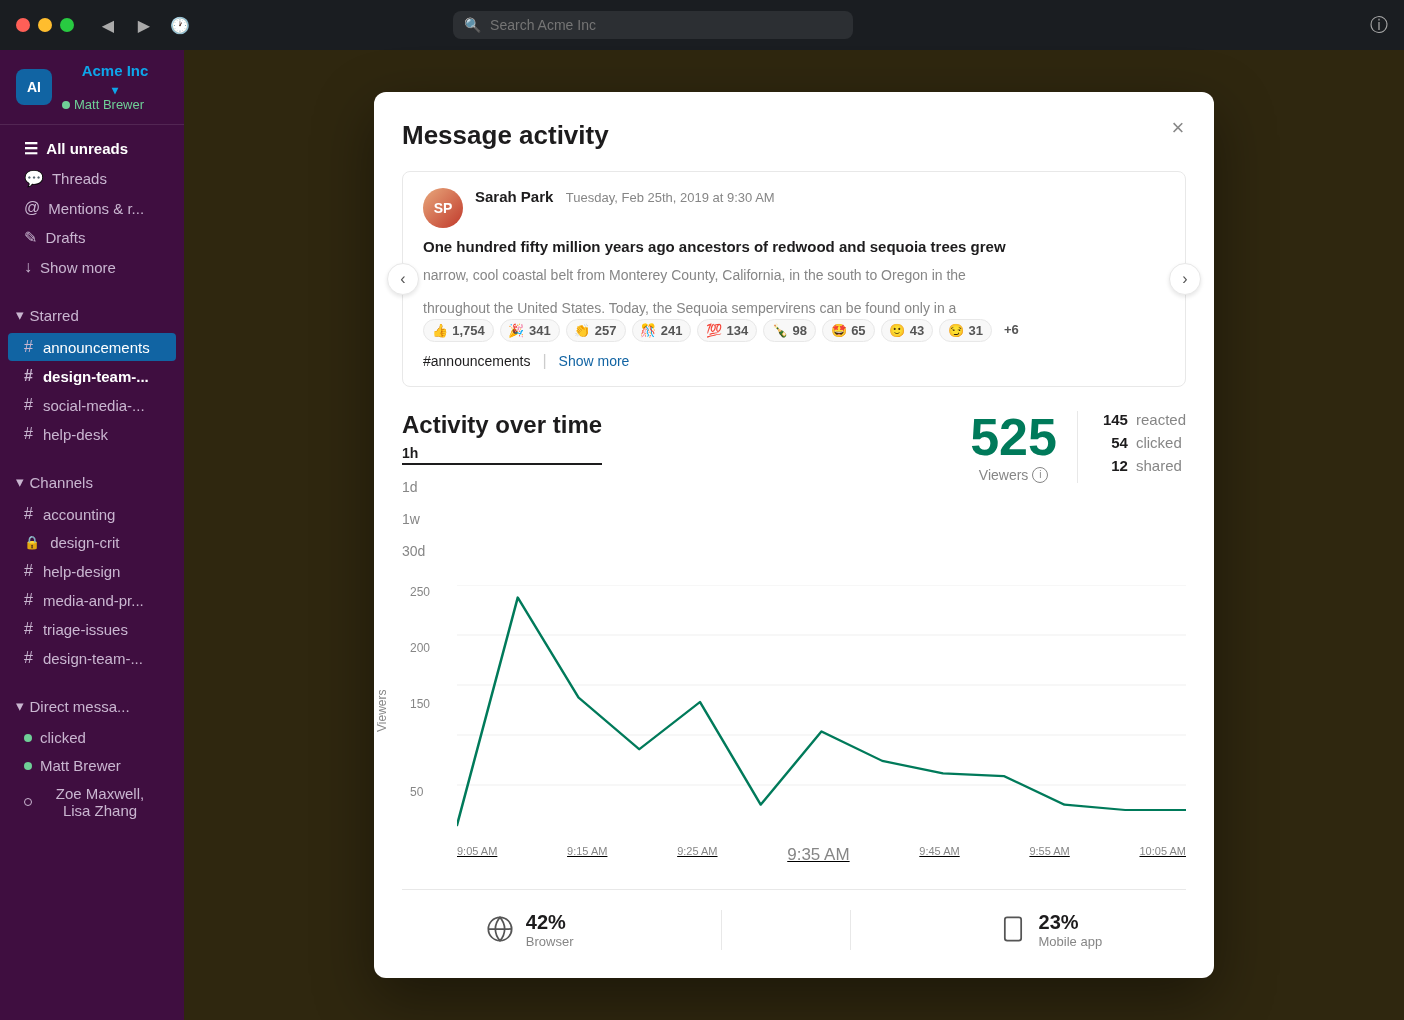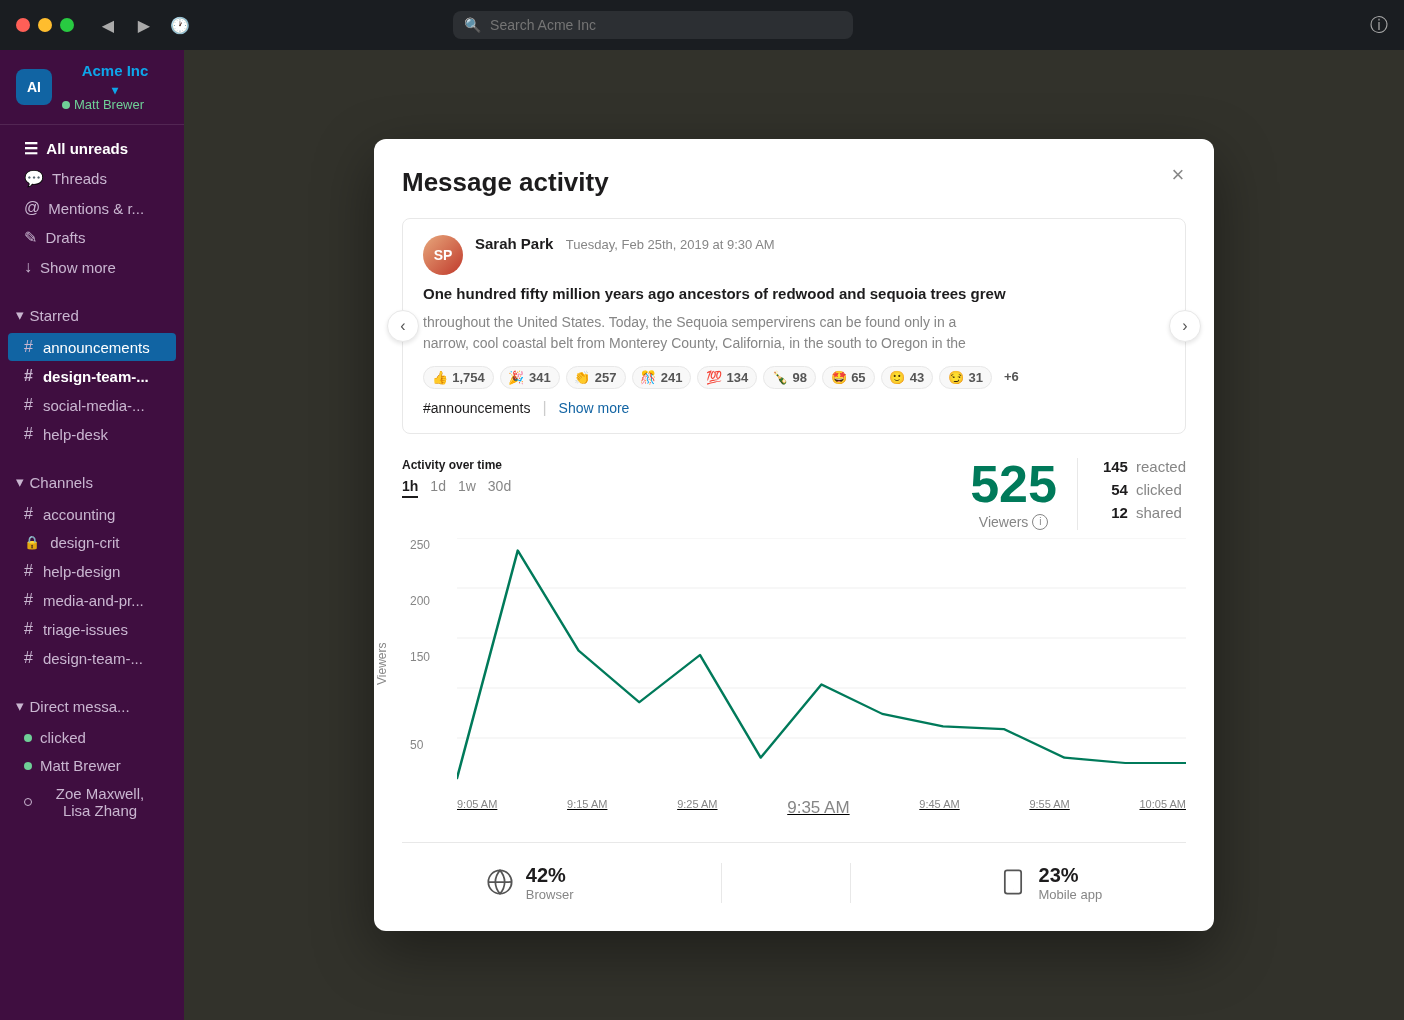--- a/index.html
+++ b/index.html
@@ -33,21 +33,21 @@
     .sidebar-section { padding: 8px 0; }
     .sidebar-item { padding: 5px 16px; display: flex; align-items: center; gap: 8px; color: #c9b6d0; font-size: 15px; cursor: pointer; border-radius: 4px; margin: 1px 8px; }
     .sidebar-item.active { background: #1164A3; color: white; }
     .sidebar-item.bold { font-weight: 700; color: white; }
     .sidebar-icon { font-size: 16px; }
     .sidebar-section-header { padding: 8px 16px; color: #c9b6d0; font-size: 15px; display: flex; align-items: center; gap: 6px; cursor: pointer; }
     .channel-hash { color: #c9b6d0; font-size: 16px; margin-right: 2px; }
     .channel-lock { font-size: 13px; margin-right: 2px; }
 
     
-    .content-area { flex: 1; background: #fef9c3; position: relative; display: flex; flex-direction: column; }
+    .content-area { flex: 1; background: #eab308; position: relative; display: flex; flex-direction: column; }
     .content-bg { flex: 1; background: #222529; opacity: 0.7; }
 
     
     .modal-overlay { position: absolute; top: 0; left: 0; right: 0; bottom: 0; background: rgba(0,0,0,0.5); display: flex; align-items: center; justify-content: center; z-index: 100; }
 
     
     .modal { background: white; border-radius: 12px; width: 840px; max-height: 900px; overflow-y: auto; padding: 28px; position: relative; box-shadow: 0 20px 60px rgba(0,0,0,0.4); }
     .modal-title { font-size: 26px; font-weight: 700; color: #1d1c1d; margin-bottom: 20px; }
     .modal-close { position: absolute; top: 20px; right: 20px; background: none; border: none; font-size: 22px; color: #888; cursor: pointer; width: 32px; height: 32px; display: flex; align-items: center; justify-content: center; }
 
@@ -70,22 +70,22 @@
     .more-reactions { color: #555; font-weight: 600; font-size: 13px; padding: 3px 6px; }
 
     
     .message-footer { display: flex; align-items: center; gap: 12px; }
     .channel-tag { color: #1d1c1d; font-size: 14px; font-weight: 500; }
     .show-more-link { color: #1264a3; font-size: 14px; cursor: pointer; text-decoration: none; font-weight: 500; }
 
     
     .activity-section { display: flex; gap: 20px; margin-bottom: 24px; }
     .activity-chart-area { flex: 1; }
-    .activity-title { font-size: 12px; font-weight: 700; color: #1d1c1d; margin-bottom: 4px; }
-    .time-filters { display: flex; gap: 12px; margin-bottom: 16px; }
+    .activity-title { font-size: 24px; font-weight: 700; color: #1d1c1d; margin-bottom: 4px; }
+    .time-filters { display: flex; gap: 12px; margin-bottom: 16px; flex-direction: column; }
     .time-filter { font-size: 14px; color: #868686; cursor: pointer; padding: 2px 0; }
     .time-filter.active { color: #1d1c1d; font-weight: 700; border-bottom: 2px solid #1d1c1d; }
 
     
     .stats-panel { display: flex; gap: 20px; }
     .viewers-count-area { text-align: center; padding-right: 20px; border-right: 1px solid #e8e8e8; }
     .viewers-number { font-size: 52px; font-weight: 700; color: #007a5a; line-height: 1; }
     .viewers-label { color: #868686; font-size: 14px; display: flex; align-items: center; gap: 4px; justify-content: center; margin-top: 4px; }
     .stats-details { padding-left: 0; }
     .stat-row { display: flex; align-items: center; gap: 8px; margin-bottom: 6px; font-size: 15px; color: #1d1c1d; }
@@ -257,22 +257,22 @@
 
           <div class="message-header">
             <div class="avatar-placeholder" style="background: linear-gradient(135deg, #e8a87c, #c0392b);">SP</div>
             <div class="message-meta">
               <span class="message-author">Sarah Park</span>
               <span class="message-time">Tuesday, Feb 25th, 2019 at 9:30 AM</span>
             </div>
           </div>
 
           <div class="message-text">One hundred fifty million years ago ancestors of redwood and sequoia trees grew</div>
+          <div class="message-preview" style="margin-bottom:12px;">narrow, cool coastal belt from Monterey County, California, in the south to Oregon in the</div>
           <div class="message-preview">throughout the United States. Today, the Sequoia sempervirens can be found only in a</div>
-          <div class="message-preview" style="margin-bottom:12px;">narrow, cool coastal belt from Monterey County, California, in the south to Oregon in the</div>
 
           <div class="reactions">
             <div class="reaction">
                 <span>👍</span>
                 <span class="reaction-count">1,754</span>
               </div>
             <div class="reaction">
                 <span>🎉</span>
                 <span class="reaction-count">341</span>
               </div>

